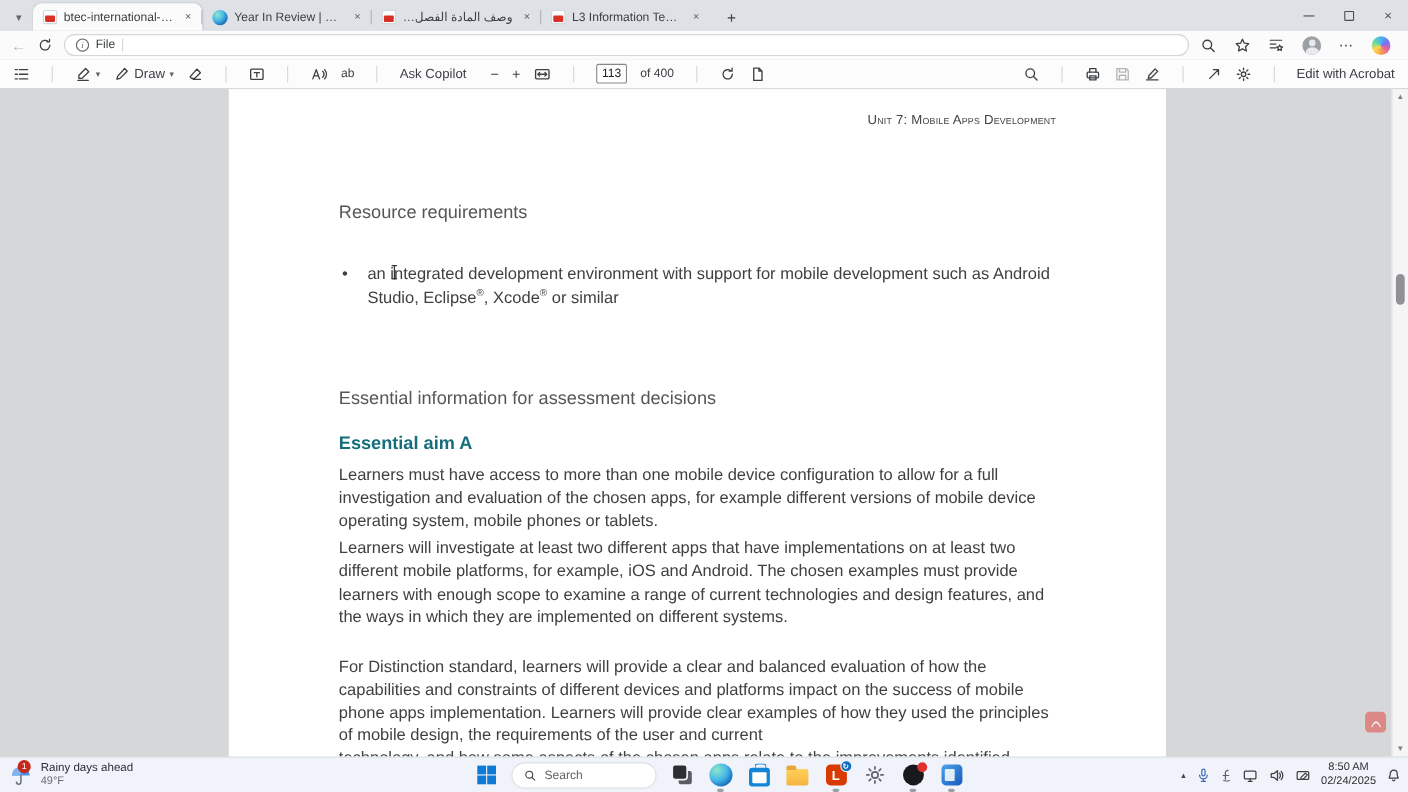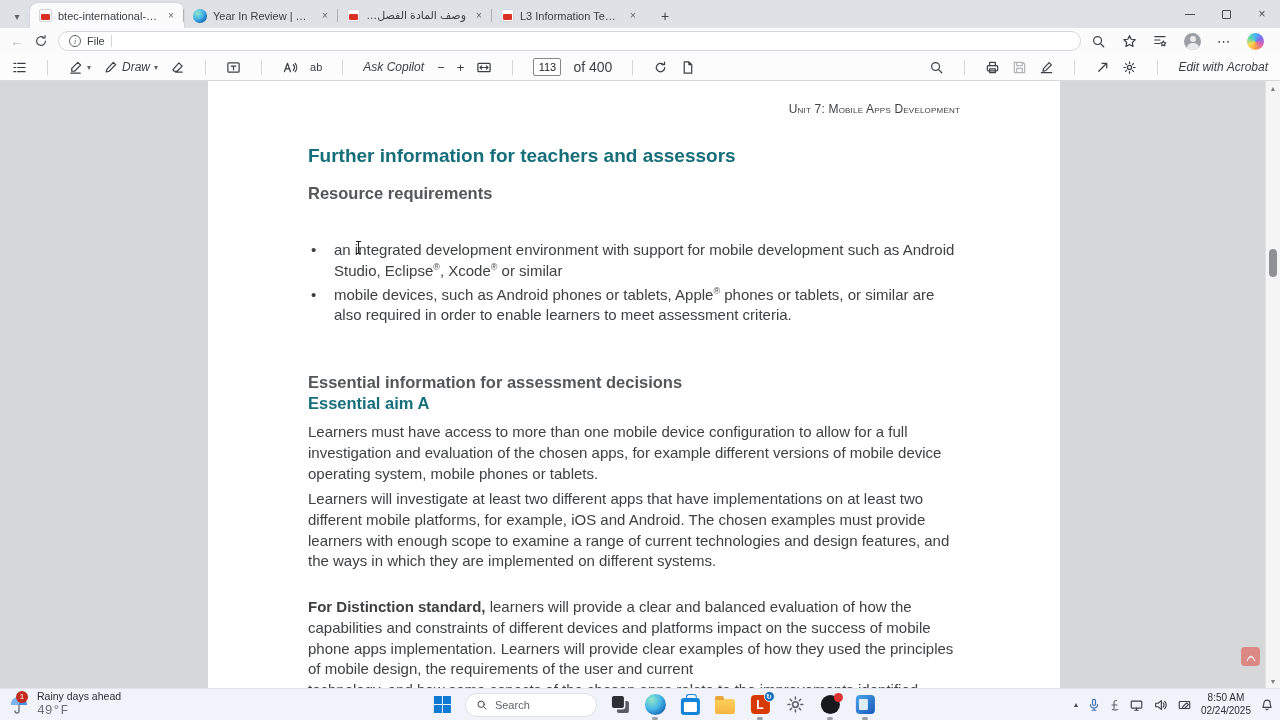--- a/index.html
+++ b/index.html
@@ -60,42 +60,42 @@
   .dots { color:#3c4043; font-size:13px; letter-spacing:1px; }
 
   
   .pdfbar { position:absolute; top:54px; left:0; right:0; height:27px; background:#fcfcfd;
     border-bottom:1px solid #d8d9db; display:flex; align-items:center; padding:0 12px;
     color:#3b3e43; font-size:12px; }
   .pb-group { display:flex; align-items:center; gap:12px; }
   .pb-div { width:1px; height:15px; background:#d5d6d8; margin:0 8px; }
   .pb-btn { display:flex; align-items:center; gap:4px; color:#3b3e43; }
   .chev { font-size:8px; color:#5f6368; }
-  .pb-label { font-size:12px;font-style:italic; }
+  .pb-label { font-size:12px; }
   .pb-right { margin-left:auto; display:flex; align-items:center; gap:12px; }
   .page-input { width:28px; height:18px; border:1px solid #85878a; border-radius:2px;
     font-size:11px; text-align:center; color:#202124; font-family:inherit; }
-  .of-label { font-size:14px; color:#3b3e43; white-space:nowrap; }
+  .of-label { font-size:11px; color:#3b3e43; white-space:nowrap; }
   .dim { opacity:.38; }
   .acrobat-label { white-space:nowrap; }
   .glyph-btn { font-size:13px; color:#3b3e43; }
 
   
   .viewport { position:absolute; top:81px; left:0; right:0; bottom:32px; background:#d6d7d8; overflow:hidden; }
   .page { position:absolute; left:208px; width:852px; top:0; bottom:0; background:#ffffff; overflow:hidden; }
   .doc-header { position:absolute; top:21px; right:100px; font-size:12px; color:#3f4143;
     font-variant:small-caps; letter-spacing:.2px; }
   .h1 { position:absolute; top:64px; left:100px; font-size:19px; font-weight:bold; color:#156e79; }
-  .h2 { position:absolute; left:100px; font-size:16.5px; font-weight:bold; color:#545659; }
+  .h2 { position:absolute; left:100px; font-size:16.5px; font-weight:normal; color:#545659; }
   .h3 { position:absolute; left:100px; font-size:16.5px; font-weight:bold; color:#156e79; }
   .body-text { position:absolute; left:100px; width:655px; font-size:15px; line-height:20.8px; color:#3f4042; }
   .bullet { position:relative; padding-left:26px; margin-bottom:3px; }
   .bullet::before { content:"\2022"; position:absolute; left:3px; }
   sup.reg { font-size:9px; vertical-align:super; line-height:0; }
-  .bold-lead { font-weight:bold; }
+  .bold-lead { font-weight:normal; }
   .ibeam { position:absolute; left:147px; top:160px; width:7px; height:13px; pointer-events:none; }
   .ibeam::before { content:""; position:absolute; left:3px; top:0; bottom:0; width:1px; background:#222; }
   .ibeam::after { content:""; position:absolute; left:1px; top:0; width:5px; height:1px;
     background:#222; box-shadow:0 12px 0 #222; }
 
   
   .vscroll { position:absolute; right:0; top:0; bottom:0; width:15px; background:#f5f5f6;
     border-left:1px solid #e3e3e4; }
   .vs-arrow { position:absolute; left:0; right:0; height:14px; display:flex; align-items:center;
     justify-content:center; font-size:7px; color:#7c7e82; }
@@ -108,21 +108,21 @@
   
   .taskbar { position:absolute; bottom:0; left:0; right:0; height:32px; background:#f0f3f9;
     border-top:1px solid #e1e4ea; }
   .weather { position:absolute; left:8px; top:0; bottom:0; display:flex; align-items:center; gap:7px; }
   .weather-icon-wrap { position:relative; width:22px; height:22px; }
   .weather-badge { position:absolute; top:-3px; left:8px; min-width:12px; height:12px; border-radius:6px;
     background:#c42b1c; color:#fff; font-size:8px; display:flex; align-items:center; justify-content:center;
     padding:0 2px; }
   .weather-text { line-height:1.2; }
   .weather-line1 { font-size:10.5px; color:#2b2e33; }
-  .weather-line2 { font-size:13px; color:#6a6e74;font-family:Liberation Mono, monospace; }
+  .weather-line2 { font-size:10px; color:#6a6e74; }
   .tb-center { position:absolute; left:50%; top:0; bottom:0; transform:translateX(-47%);
     display:flex; align-items:center; gap:11px;justify-content:center; }
   .tb-item { position:relative; height:32px; display:flex; align-items:center; justify-content:center;
     min-width:24px; }
   .tb-item.running::after { content:""; position:absolute; bottom:1px; left:50%; transform:translateX(-50%);
     width:6px; height:3px; border-radius:2px; background:#9aa0a6; }
   .start-ico { width:17px; height:17px; display:grid; grid-template-columns:8px 8px; gap:1px; }
   .start-ico span { background:#0e7ad3; width:8px; height:8px; }
   .tb-search { width:132px; height:24px; border-radius:12px; background:#fff; border:1px solid #dcdfe4;
     display:flex; align-items:center; gap:7px; padding:0 10px; font-size:11px; color:#5f6368; }
@@ -312,29 +312,27 @@
       <path d="M8 2 V3.6 M8 12.4 V14 M2 8 H3.6 M12.4 8 H14 M3.8 3.8 L4.9 4.9 M11.1 11.1 L12.2 12.2 M12.2 3.8 L11.1 4.9 M4.9 11.1 L3.8 12.2"></path>
     </svg>
     <span class="pb-div"></span>
     <span class="pb-label acrobat-label">Edit with Acrobat</span>
   </div>
 </div>
 
 <div class="viewport">
   <div class="page">
     <div class="doc-header">Unit 7: Mobile Apps Development</div>
-    <div class="h1">Further information for teachers and assessors</div>
     <div class="h2" style="top:103px;">Resource requirements</div>
 
     <div class="body-text" style="top:159px;">
       <div class="bullet"><span>an integrated development environment with support for mobile development such as Android Studio, Eclipse</span><sup class="reg">®</sup><span>, Xcode</span><sup class="reg">®</sup><span> or similar</span></div>
-      <div class="bullet"><span>mobile devices, such as Android phones or tablets, Apple</span><sup class="reg">®</sup><span> phones or tablets, or similar are also required in order to enable learners to meet assessment criteria.</span></div>
-    </div>
-
-    <div class="h2" style="top:292px;text-align:center;">Essential information for assessment decisions</div>
+    </div>
+
+    <div class="h2" style="top:272px;text-align:center;">Essential information for assessment decisions</div>
     <div class="h3" style="top:313px;">Essential aim A</div>
     <div class="body-text" style="top:408px;">Learners will investigate at least two different apps that have implementations on at least two different mobile platforms, for example, iOS and Android. The chosen examples must provide learners with enough scope to examine a range of current technologies and design features, and the ways in which they are implemented on different systems.</div>
     <div class="body-text" style="top:341px;">Learners must have access to more than one mobile device configuration to allow for a full investigation and evaluation of the chosen apps, for example different versions of mobile device operating system, mobile phones or tablets.</div>
     <div class="body-text" style="top:516px;"><span class="bold-lead">For Distinction standard,</span><span> learners will provide a clear and balanced evaluation of how the capabilities and constraints of different devices and platforms impact on the success of mobile phone apps implementation. Learners will provide clear examples of how they used the principles of mobile design, the requirements of the user and current</span></div>
     <div class="body-text" style="top:599px;">technology, and how some aspects of the chosen apps relate to the improvements identified</div>
 
     <div class="ibeam"></div>
   </div>
 
   <div class="vscroll">

